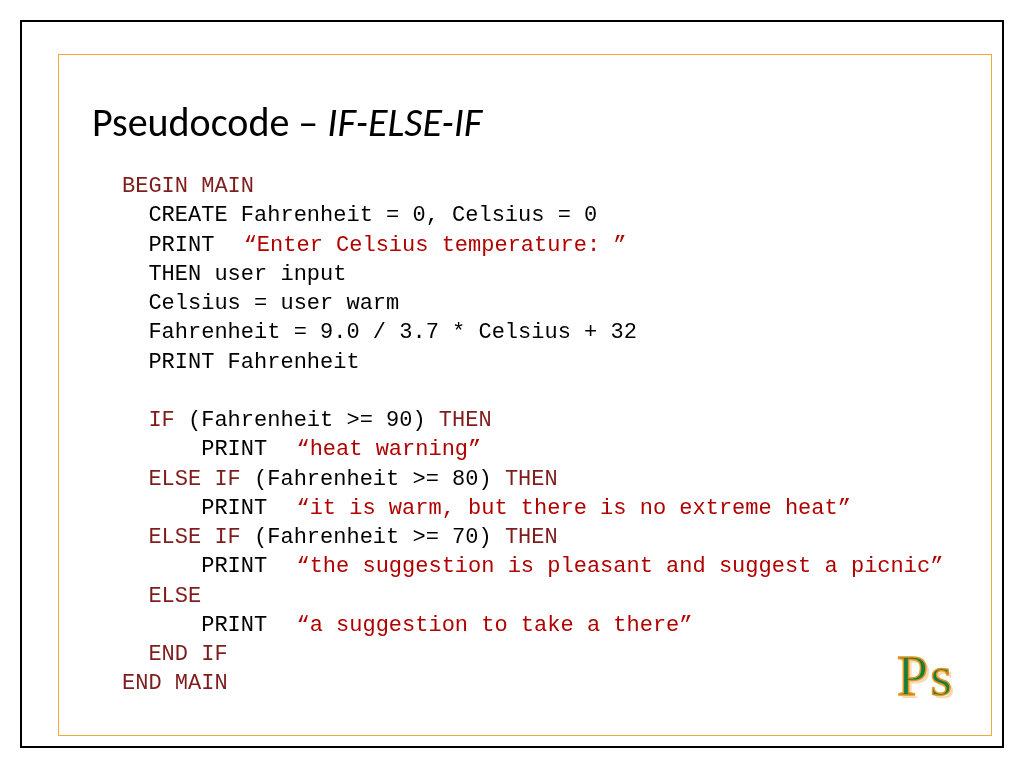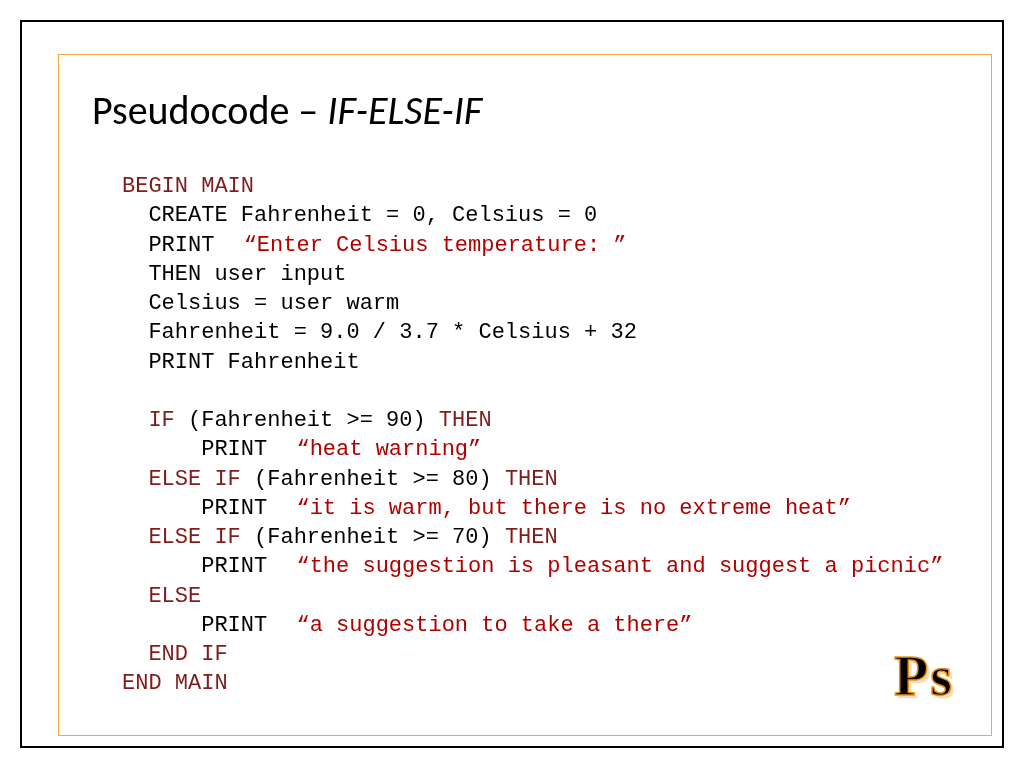--- a/index.html
+++ b/index.html
@@ -16,21 +16,21 @@
       border: 2.5px solid #000;
       background: #fff;
     }
     .inner-frame {
       position: absolute;
       top: 32px; left: 36px; right: 10px; bottom: 10px;
       border: 1.5px solid #f2a93c;
     }
     .title {
       position: absolute;
-      top: 64px; left: 70px;
+      top: 76px; left: 70px;
       font-size: 40px;
       color: #000;
       font-weight: 400;
     }
     .title .italic { font-style: italic; }
     .code-block {
       position: absolute;
       top: 150px; left: 100px; right: 50px;
       font-family: Consolas, 'Courier New', monospace;
       font-size: 22px;
@@ -38,23 +38,23 @@
       color: #000;
       white-space: pre;
     }
     .kw  { color: #7f1d1d; }
     .str { color: #b00000; margin-left: 16px; }
     .logo {
       position: absolute;
       right: 48px; bottom: 38px;
       font-family: Georgia, 'Times New Roman', serif;
       font-size: 56px;
-      font-weight: 700;
+      font-weight: 400;
       letter-spacing: 2px;
-      color: #000000;
+      color: #15803d;
       -webkit-text-stroke: 1.5px #e8941f;
       text-shadow: 3px 3px 0 rgba(232,148,31,0.35);
     }
   </style>
 </head>
 <body>
 
 <div class="outer-frame">
   <div class="inner-frame"></div>
 

